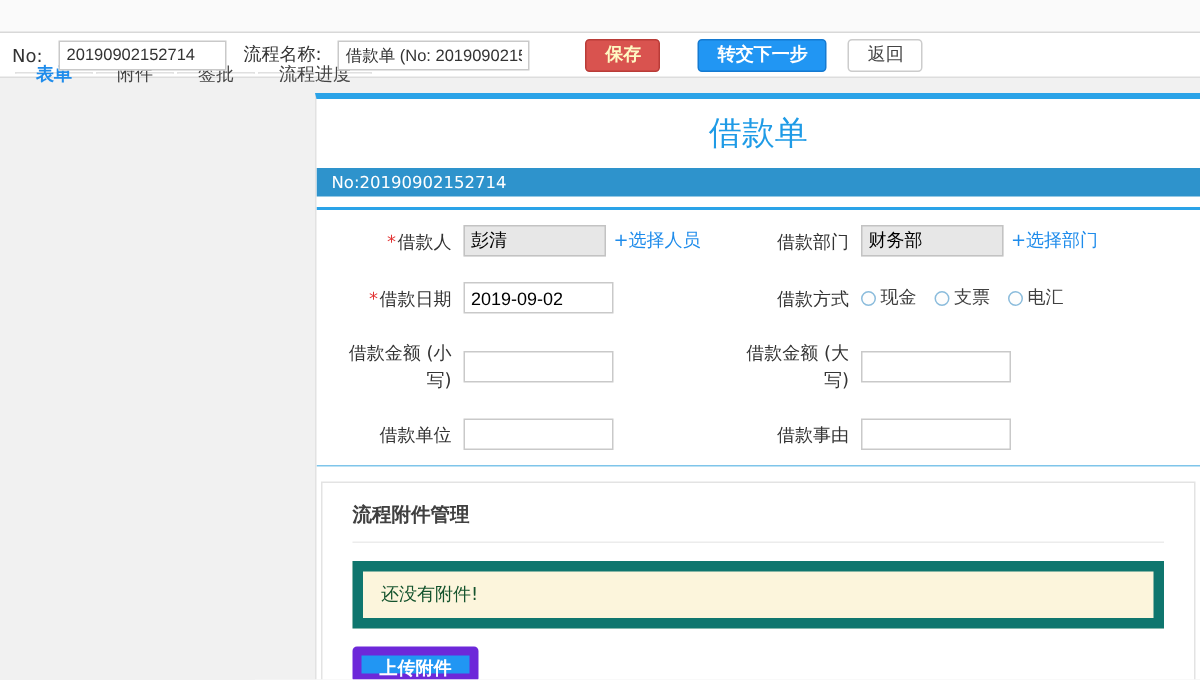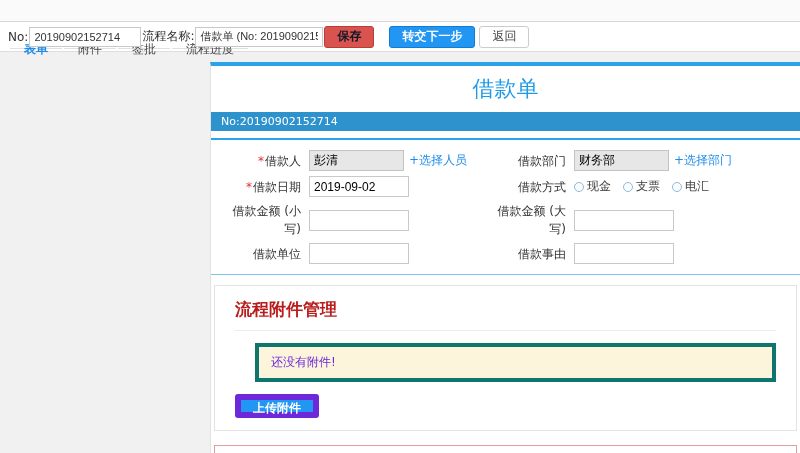--- a/index.html
+++ b/index.html
@@ -6,54 +6,54 @@
   html,body { width:800px; height:453px; overflow:hidden; }
   body { font-family:"DejaVu Sans","Liberation Sans",sans-serif; font-size:12px; color:#333; background:#ececec; }
 
   
   .tabbar { display:flex; align-items:stretch; height:22px; background:#fafafa; border-bottom:1px solid #d8d8d8; padding-left:10px; }
   .tab { display:flex; align-items:center; padding:0 13px; font-size:12px; color:#444; background:#fff; border:1px solid #e0e0e0; border-bottom:none; cursor:pointer;margin-top:48px; }
   .tab + .tab { margin-left:2px; }
   .tab.active { color:#1f8ceb; font-weight:bold; }
 
   
-  .toolbar { display:flex; align-items:center; height:30px; background:#fff; border-bottom:1px solid #ddd; padding:0 8px; gap:1px; }
+  .toolbar { display:flex; align-items:center; height:30px; background:#fff; border-bottom:1px solid #ddd; padding:0 8px; gap:11px; }
   .tlabel { font-size:12px; white-space:nowrap; }
   .toolbar input { height:20px; border:1px solid #c9c9c9; font-size:11px; padding:0 4px; color:#333; }
   .input-no { width:112px; }
   .input-name { width:128px; }
   .btn { font-size:12px; height:22px; padding:0 12px; border-radius:3px; cursor:pointer; white-space:nowrap; }
-  .btn-save { background:#d9534f; border:1px solid #b93c38; color:#0f172a; font-weight:bold; }
+  .btn-save { margin-left:26px; background:#d9534f; border:1px solid #b93c38; color:#fef9c3; font-weight:bold; }
   .btn-next { margin-left:14px; background:#2196f3; border:1px solid #157ad1; color:#fff; font-weight:bold; }
   .btn-back { margin-left:3px; background:#fff; border:1px solid #ccc; color:#444; }
 
   
   .content { height:401px; background:#f1f1f1; padding:10px 0 0 210px; }
   .panel { background:#fff; border-top:4px solid #2aa3e8; border-left:1px solid #e2e2e2; height:100%; overflow:hidden; }
   .panel-title { text-align:center; color:#1f9be6; font-size:22px; padding:8px 0; }
   .no-bar { display:flex; justify-content:space-between; background:#2e93cc; color:#fff; font-size:11px; height:19px; line-height:19px; padding:0 10px; white-space:nowrap; overflow:hidden;flex-direction:column; }
 
   
   .form-section { border-top:2px solid #2aa3e8; border-bottom:1px solid #7fc5ea; padding:10px; margin-top:7px; }
-  .form-grid { display:grid; grid-template-columns:88px 177px 88px 1fr; row-gap:5px; align-items:center; }
+  .form-grid { display:grid; grid-template-columns:88px 177px 88px 1fr; row-gap:17px; align-items:center; }
   .flabel { text-align:right; padding-right:8px; line-height:1.5; color:#333; }
   .req { color:#e23333; margin-right:1px; }
   .fval { display:flex; align-items:center; }
   .fval input { height:21px; border:1px solid #c9c9c9; padding:0 4px; font-size:12px; background:#fff; }
   input.filled { background:#e7e7e7; border-color:#c3c3c3;font-family:Liberation Mono, monospace; }
   .w95 { width:95px; } .w100 { width:100px; }
   .link { color:#1f8ceb; text-decoration:none; margin-left:5px; white-space:nowrap; cursor:pointer; }
   .radio-group { display:flex; gap:12px; color:#404040;align-items:center; }
   .radio-item { display:flex; align-items:center; cursor:pointer; }
   .radio-circle { width:10px; height:10px; border:1px solid #8bbcdc; border-radius:50%; margin-right:3px; background:#fdfdfd; }
 
   
   .sub-panel { border:1px solid #e3e3e3; margin:10px 3px 0 3px; padding:12px 20px; background:#fff; }
-  .section-title-blue { color:#b91c1c; font-weight:bold; font-size:17px; padding-bottom:9px; border-bottom:1px solid #ececec; margin-bottom:12px; }
-  .attach-empty { background:#fcf5dc; border:4px solid #0f766e; padding:7px 12px; font-size:12px; color:#6d28d9;margin-left:20px; }
+  .section-title-blue { color:#404040; font-weight:bold; font-size:13px; padding-bottom:9px; border-bottom:1px solid #ececec; margin-bottom:12px; }
+  .attach-empty { background:#fcf5dc; border:7px solid #0f766e; padding:7px 12px; font-size:12px; color:#14532d; }
   .btn-upload { margin-top:12px; background:#2196f3; border:6px solid #6d28d9; color:#fff; font-size:12px; font-weight:bold; height:24px; padding:0 12px; border-radius:3px; cursor:pointer; }
   .sub-panel.approval { border-color:#dd9f9f; margin-top:14px; padding-bottom:40px; }
 </style>
 </head>
 <body>
 
 <div class="tabbar">
   <div class="tab active">表单</div>
   <div class="tab">附件</div>
   <div class="tab">签批</div>

